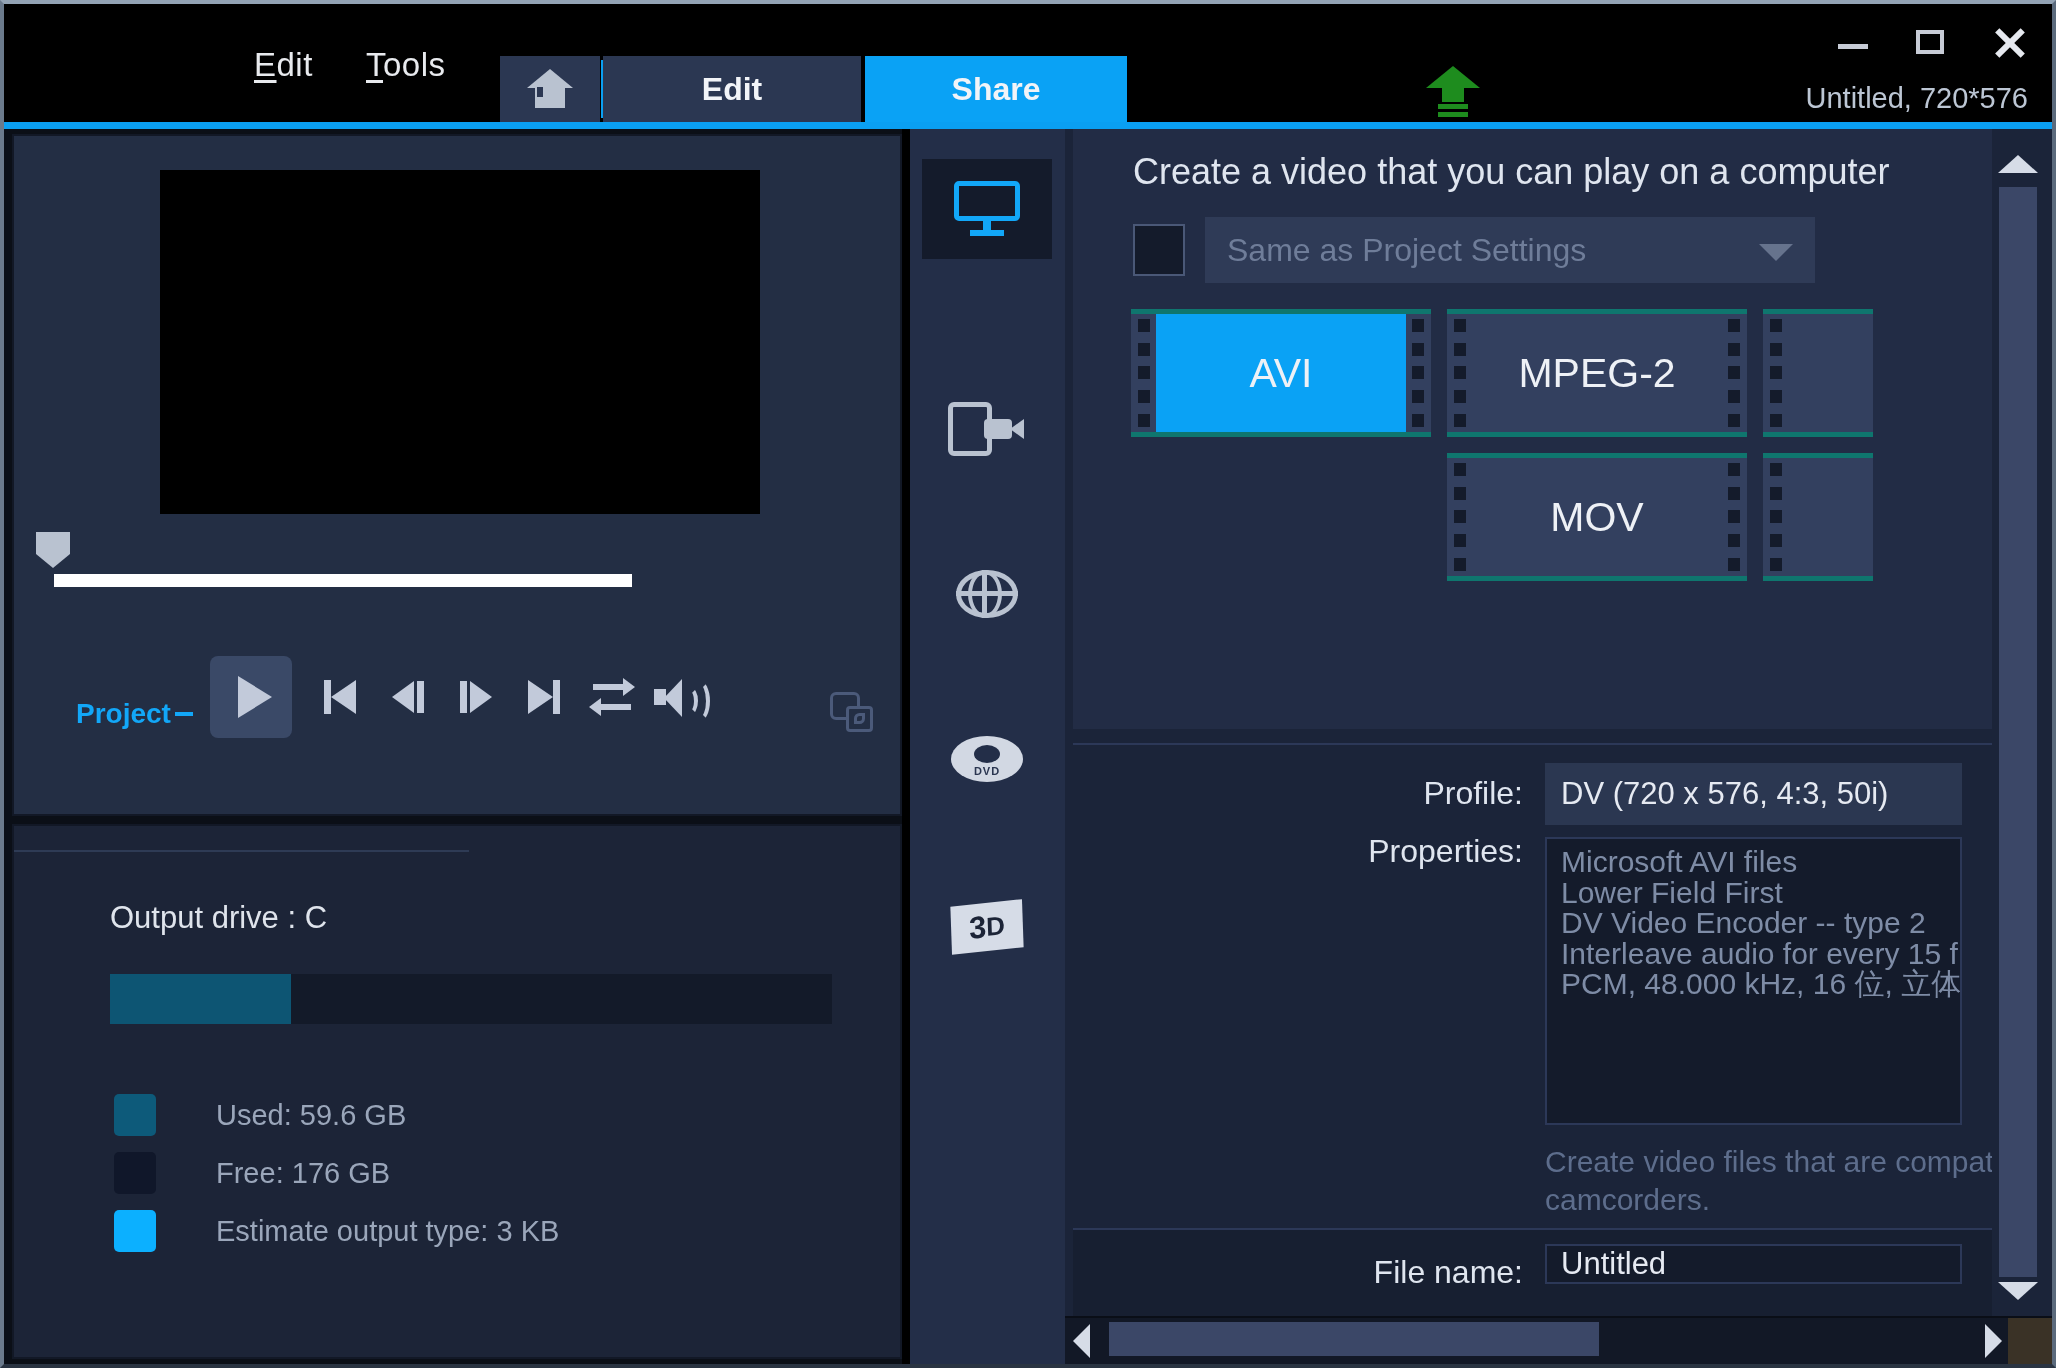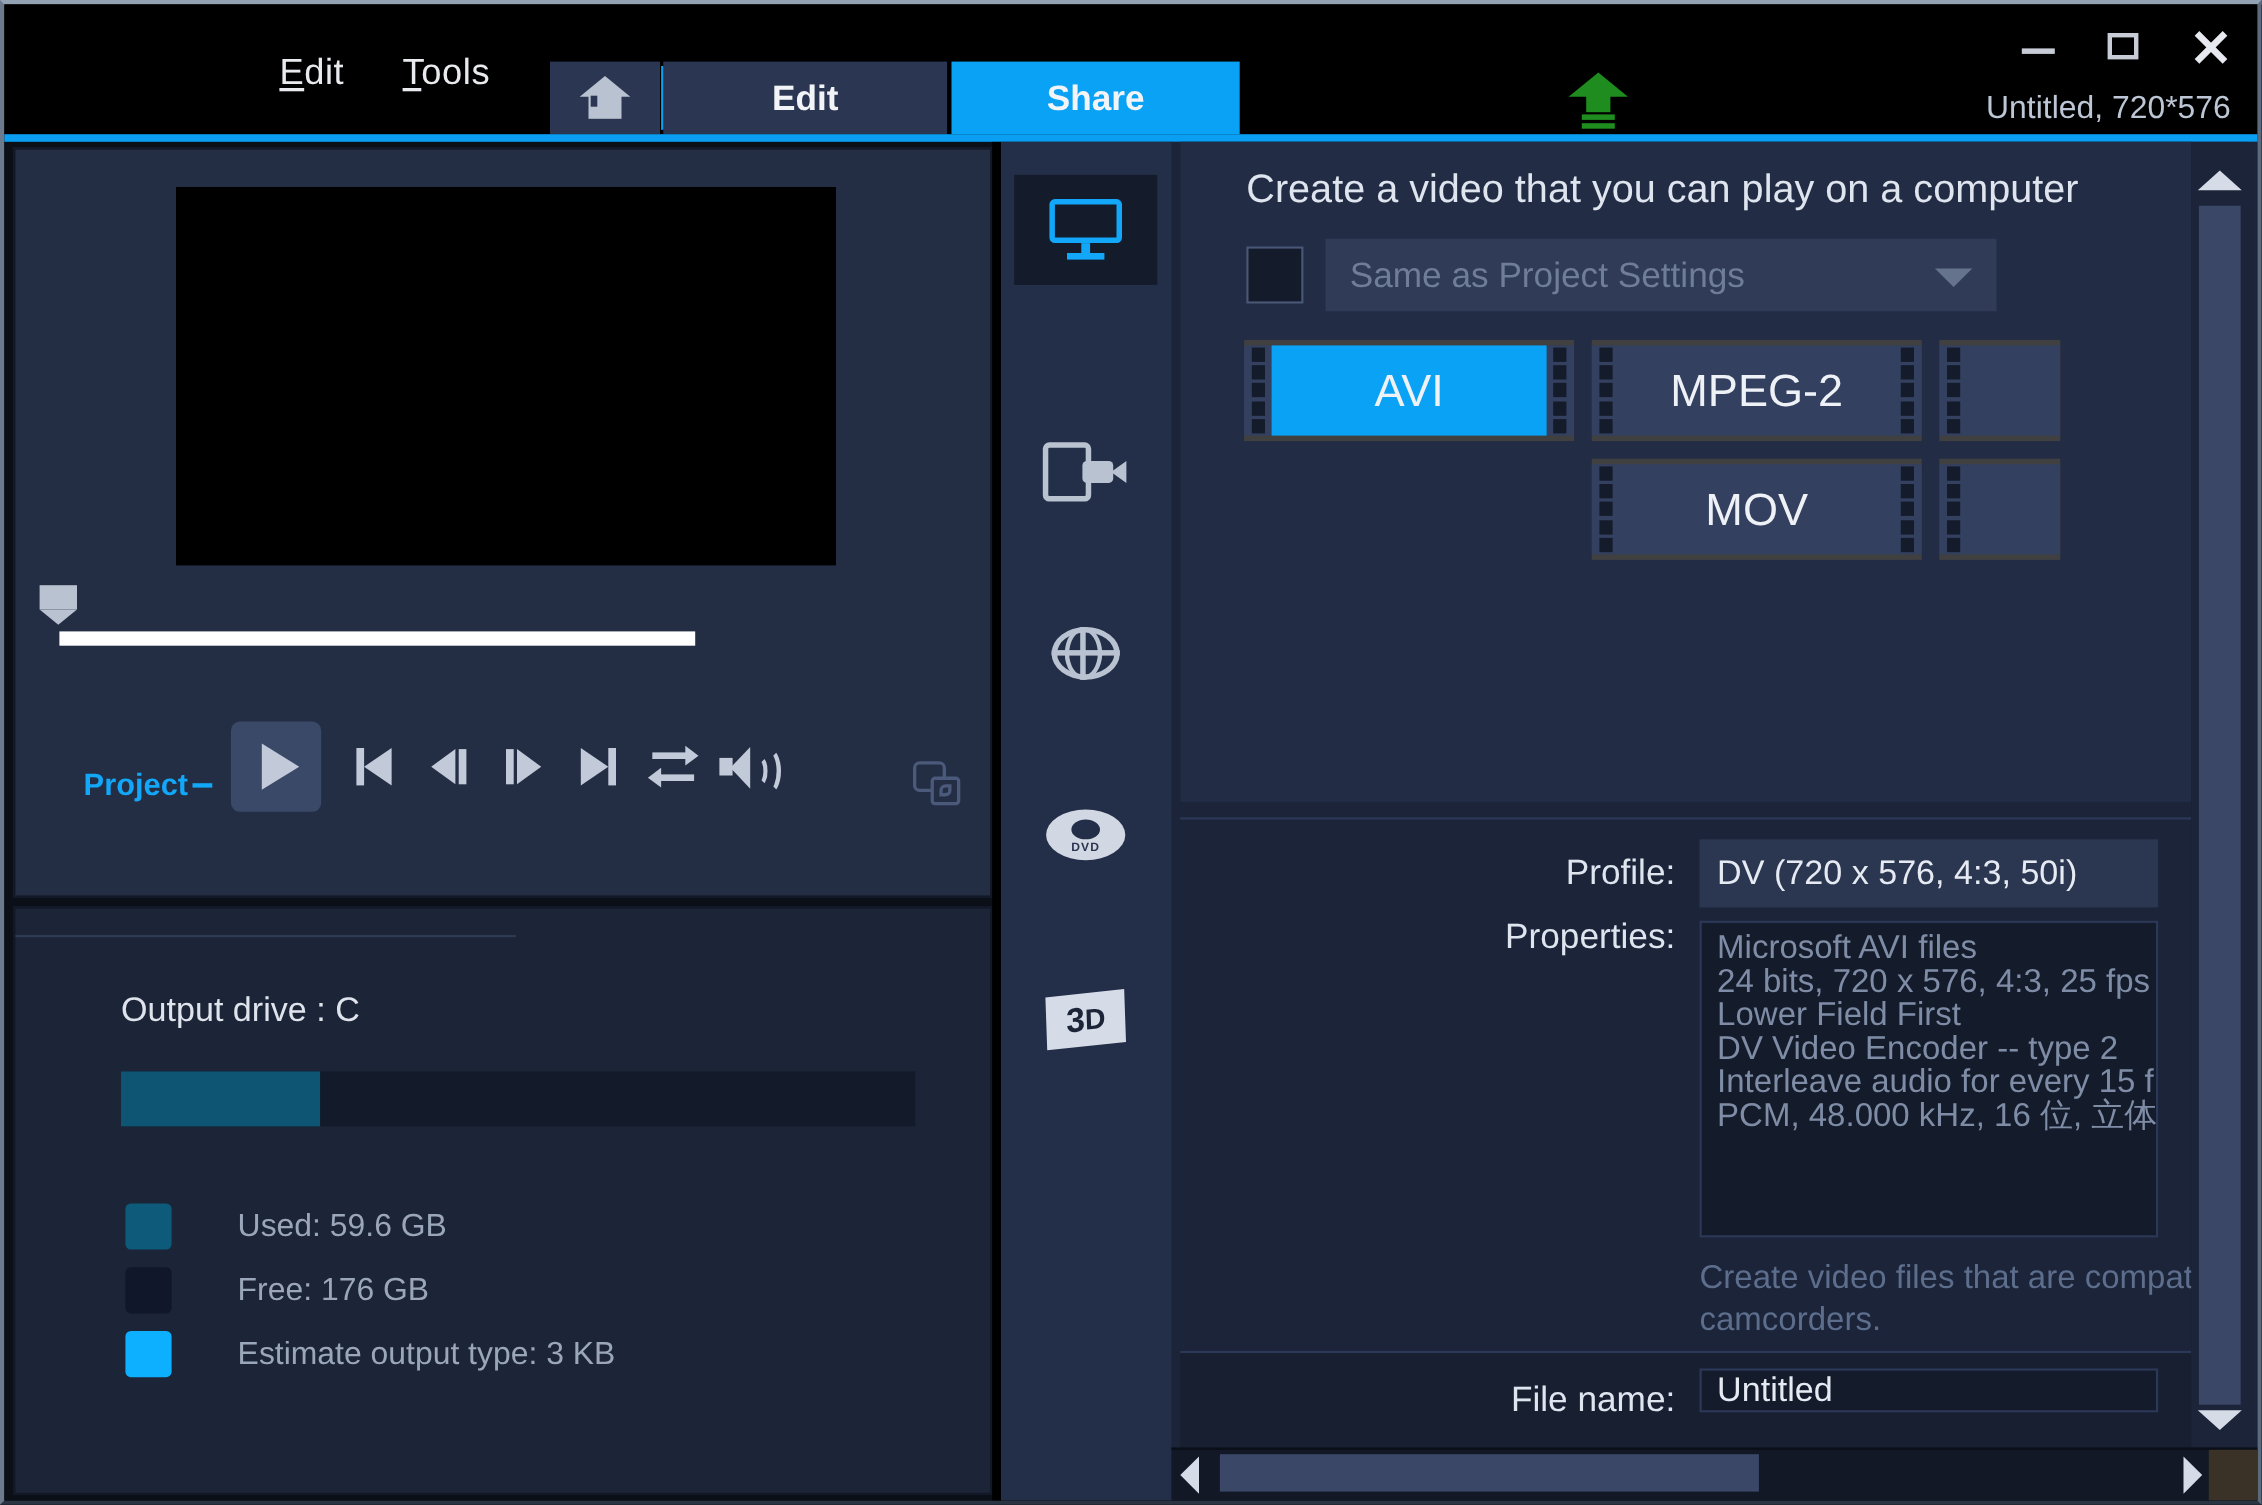--- a/index.html
+++ b/index.html
@@ -415,22 +415,22 @@
     border-left: 17px solid transparent; border-right: 17px solid transparent; border-top: 17px solid #66738d;
   }
 
   #format-grid {
     position: absolute; left: 58px; top: 180px;
     display: flex; gap: 16px;
   }
   .fmt-col { display: flex; flex-direction: column; gap: 16px; }
   .fmt-btn {
     position: relative;
-    width: 300px; height: 92px;
-    background: #404040;
+    width: 300px; height: 128px;
+    background: #0f766e;
     display: flex; align-items: center; justify-content: center;
     cursor: default;
     overflow: hidden;
   }
   .fmt-btn .face {
     position: absolute; left: 25px; top: 5px; right: 25px; bottom: 5px;
     background: #33405f;
     display: flex; align-items: center; justify-content: center;
     color: #eef1f6; font-size: 41px;
   }
@@ -842,21 +842,20 @@
 
           <div id="detail-block">
             <div class="det-label" id="lbl-profile">Profile:</div>
             <div id="profile-box">
               <span class="v">DV (720 x 576, 4:3, 50i)</span>
             </div>
 
             <div class="det-label" id="lbl-props">Properties:</div>
             <div id="props-box">
               <div class="line">Microsoft AVI files</div>
-              <div class="line">24 bits, 720 x 576, 4:3, 25 fps</div>
               <div class="line">Lower Field First</div>
               <div class="line">DV Video Encoder -- type 2</div>
               <div class="line">Interleave audio for every 15 frame</div>
               <div class="line">PCM, 48.000 kHz, 16 位, 立体声</div>
             </div>
 
             <div id="desc-text">
               <div>Create video files that are compatib</div>
               <div>camcorders.</div>
             </div>

